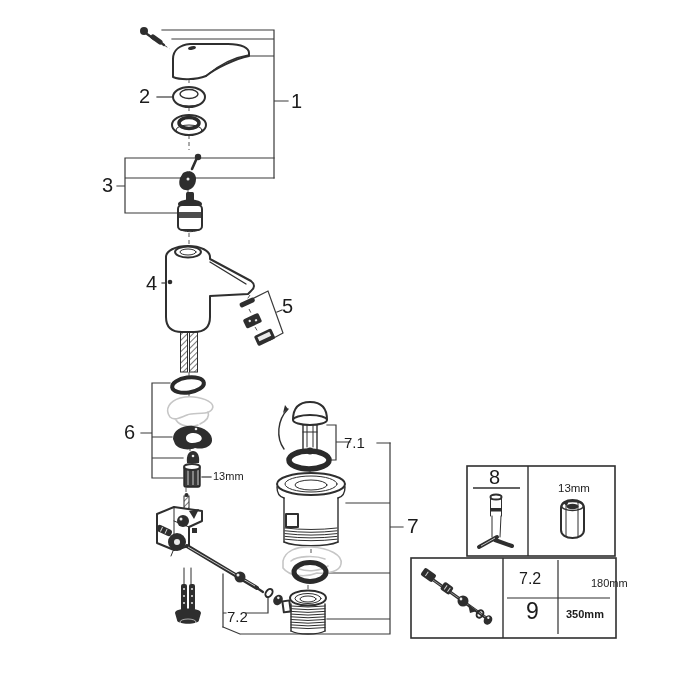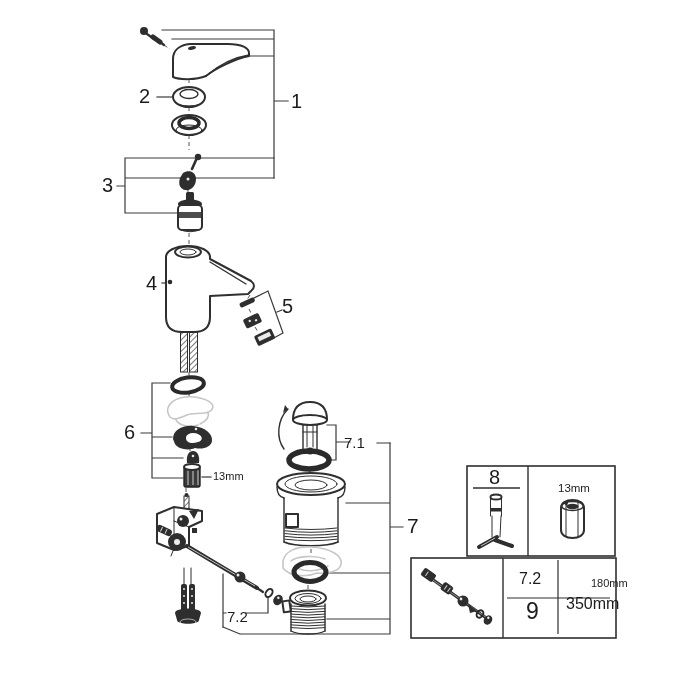--- a/index.html
+++ b/index.html
@@ -323,14 +323,14 @@
   <span class="lbl" style="left:344px;top:435px;font-size:15px;">7.1</span>
   <span class="lbl" style="left:227px;top:609px;font-size:15px;">7.2</span>
   <span class="lbl" style="left:213px;top:471px;font-size:11px;">13mm</span>
 
   <span class="lbl" style="left:489px;top:467px;font-size:20px;">8</span>
   <span class="lbl" style="left:558px;top:483px;font-size:11.5px;">13mm</span>
 
   <span class="lbl" style="left:519px;top:571px;font-size:16px;">7.2</span>
   <span class="lbl" style="left:591px;top:578px;font-size:11px;">180mm</span>
   <span class="lbl" style="left:526px;top:600px;font-size:23px;">9</span>
-  <span class="lbl" style="left:566px;top:596px;font-size:16px;">350mm</span>
+  <span class="lbl" style="left:566px;top:609px;font-size:11px;font-weight:bold;">350mm</span>
 </div>
 
 </body></html>

